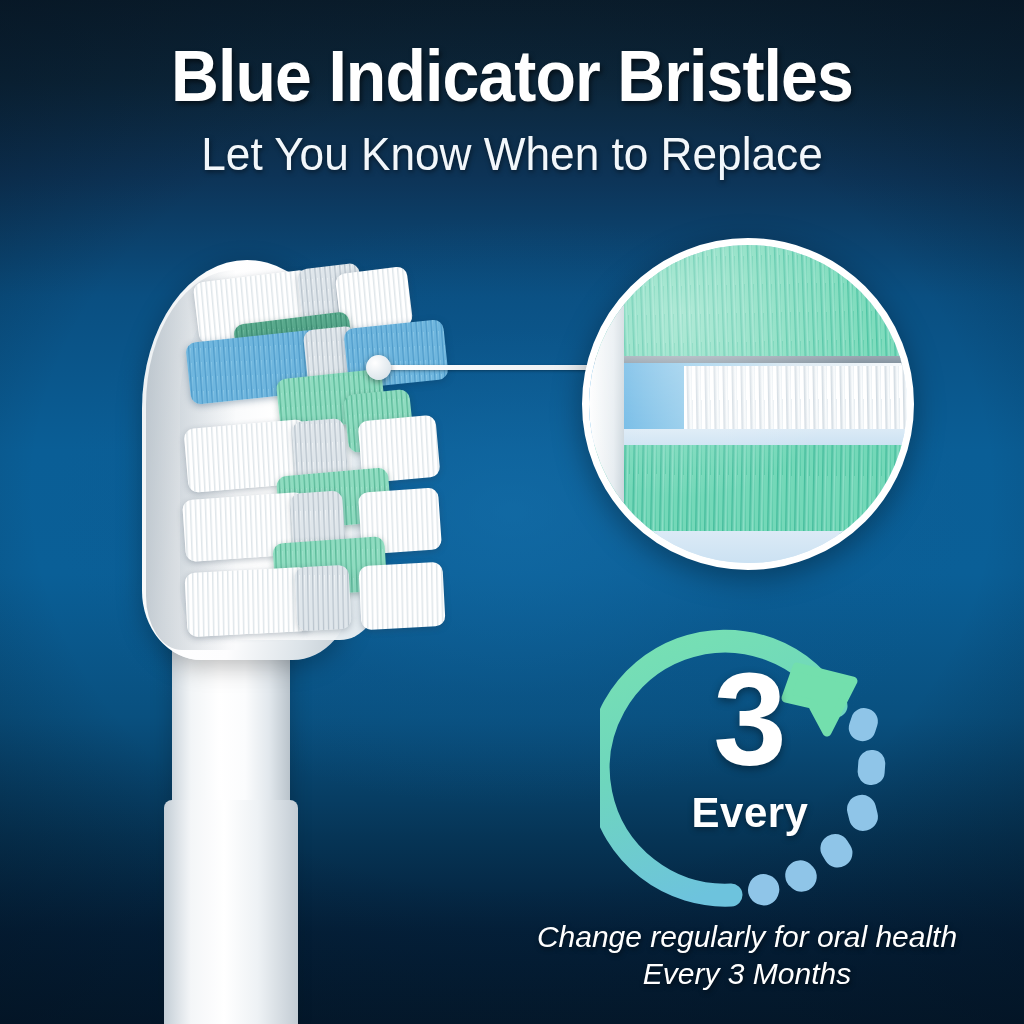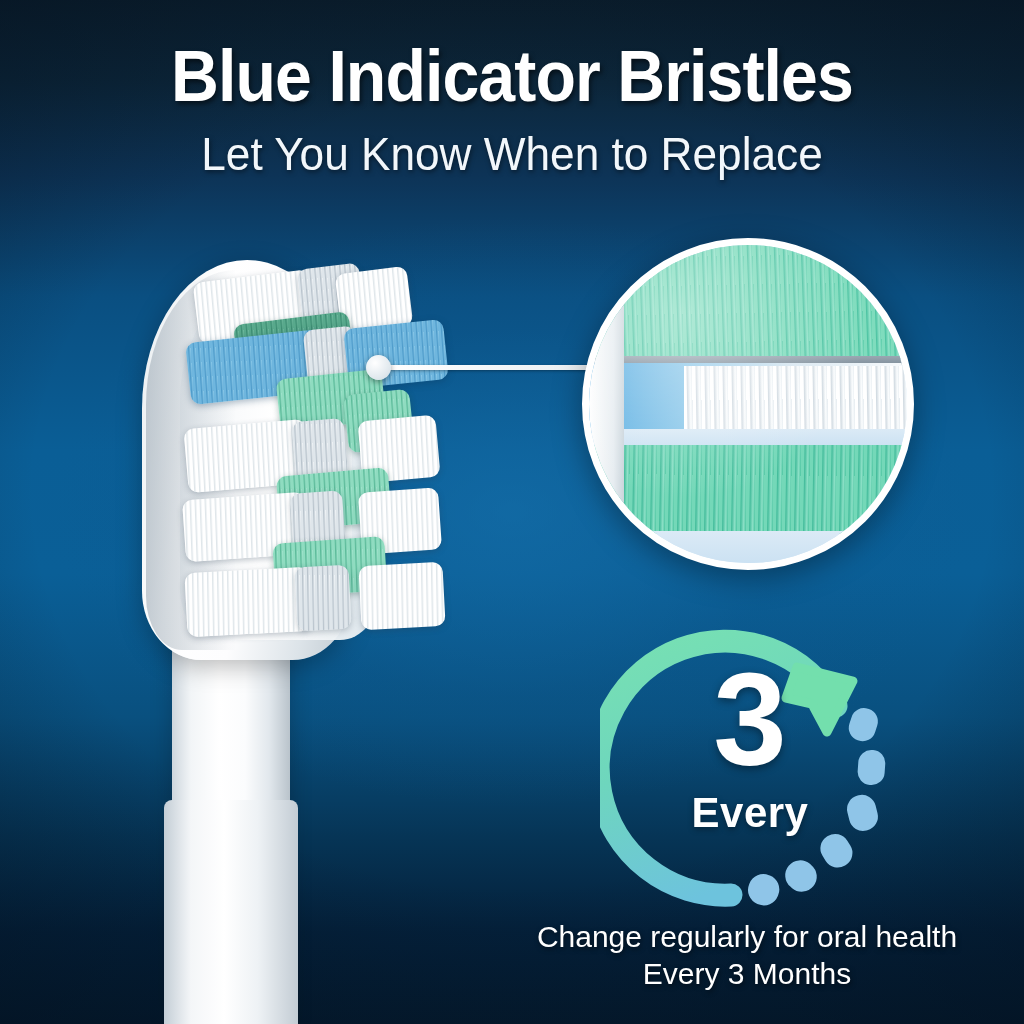--- a/index.html
+++ b/index.html
@@ -129,22 +129,22 @@
     color:#ffffff;font-size:132px;font-weight:bold;line-height:1;
     text-shadow:0 3px 8px rgba(0,0,0,.4);}
   .b-lab{position:absolute;left:0;right:0;top:172px;text-align:center;
     color:#ffffff;font-size:42px;font-weight:bold;line-height:1;
     letter-spacing:.5px;text-shadow:0 2px 6px rgba(0,0,0,.4);}
 
   
   .foot{position:absolute;left:470px;width:554px;text-align:center;
     color:#ffffff;font-size:30px;line-height:1.28;font-weight:normal;
     text-shadow:1px 2px 5px rgba(0,0,0,.55);white-space:nowrap;}
-  .foot.l1{top:918px;}
-  .foot.l2{top:955px;}
+  .foot.l1{top:918px;font-style:italic;}
+  .foot.l2{top:955px;font-style:italic;}
 </style>
 </head>
 <body>
 
 <div id="stage">
 
   <div class="bg-base"></div>
   <div class="bg-glow"></div>
   <div class="bg-vig"></div>
 

